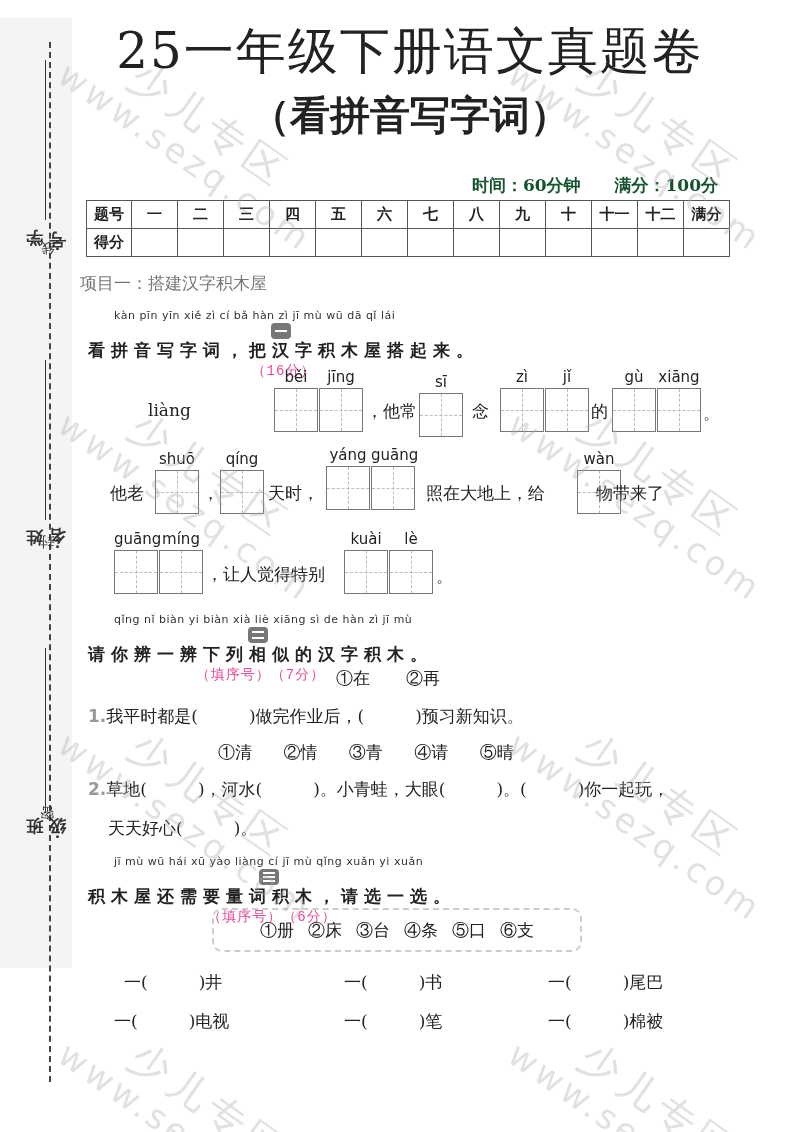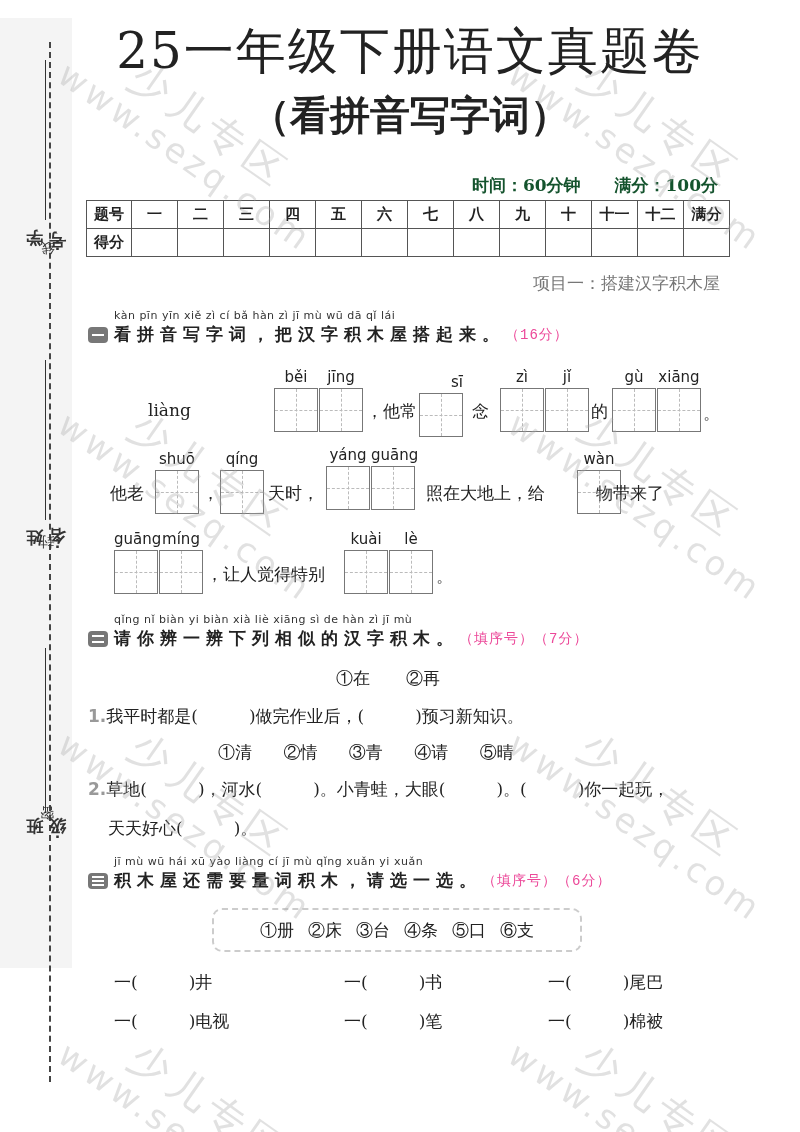--- a/index.html
+++ b/index.html
@@ -30,25 +30,25 @@
 
   .title { position:absolute; left:80px; top:18px; width:660px; text-align:center; font-size:50px; font-weight:normal; letter-spacing:2px; color:#222; }
   .subtitle { position:absolute; left:80px; top:88px; width:660px; text-align:center; font-size:40px; font-weight:bold; color:#222; }
   .meta { position:absolute; right:82px; top:174px; font-size:17px; font-weight:bold; color:#14532d; }
   .meta span { margin-left:28px; }
 
   table.score { position:absolute; left:86px; top:200px; border-collapse:collapse; font-size:15px; }
   table.score td { border:1px solid #555; height:27px; text-align:center; width:44px; padding:0; font-weight:bold; }
   table.score td.head { width:44px; }
 
-  .project-title { position:absolute; left:80px; top:272px; width:640px; text-align:right; font-family:"DejaVu Sans", sans-serif; font-size:17px; color:#777; }
+  .project-title { position:absolute; left:80px; top:272px; width:640px; text-align:left; font-family:"DejaVu Sans", sans-serif; font-size:17px; color:#777; }
 
   .q-head { position:absolute; left:88px; }
   .pinyin-row { font-family:"DejaVu Sans", sans-serif; font-size:11px; color:#333; padding-left:26px; white-space:nowrap; letter-spacing:0.5px; height:14px; }
-  .q-line { display:flex; align-items:center; white-space:nowrap; }
+  .q-line { display:flex; align-items:center; white-space:nowrap;flex-direction:column; }
   .badge { width:20px; height:16px; background:#777; border-radius:4px; position:relative; margin-right:6px; }
   .badge i { position:absolute; left:4px; right:4px; height:2px; background:#fff; }
   .q-text { font-size:17px; font-weight:bold; letter-spacing:6px; font-family:"DejaVu Sans", sans-serif; }
   .q-score { font-size:14px; color:#ec4899; font-family:Liberation Mono, monospace; letter-spacing:1px; }
 
   .line { position:absolute; font-size:17px; white-space:nowrap; }
   .grid-group { position:absolute; }
   .grid-group .py { position:absolute; top:-20px; font-family:"DejaVu Sans", sans-serif; font-size:15px; color:#222; text-align:center; }
   .cell { position:absolute; width:44px; height:44px; border:1px solid #777; box-sizing:border-box; background:
      linear-gradient(#fff,#fff); }
@@ -173,21 +173,21 @@
 
 <div class="line" style="left:148px; top:400px;">liàng</div>
 <div class="grid-group" style="left:274px; top:388px;">
   <span class="py" style="left:0; width:44px;">běi</span>
   <span class="py" style="left:45px; width:44px;">jīng</span>
   <div class="cell" style="left:0;top:0;"></div>
   <div class="cell" style="left:45px;top:0;"></div>
 </div>
 <div class="line" style="left:366px; top:400px;">，他常</div>
 <div class="grid-group" style="left:419px; top:393px;">
-  <span class="py" style="left:0; width:44px;text-align:right;">sī</span>
+  <span class="py" style="left:0; width:44px;">sī</span>
   <div class="cell" style="left:0;top:0;"></div>
 </div>
 <div class="line" style="left:472px; top:400px;">念</div>
 <div class="grid-group" style="left:500px; top:388px;">
   <span class="py" style="left:0; width:44px;">zì</span>
   <span class="py" style="left:45px; width:44px;">jǐ</span>
   <div class="cell" style="left:0;top:0;"></div>
   <div class="cell" style="left:45px;top:0;"></div>
 </div>
 <div class="line" style="left:591px; top:400px;">的</div>
@@ -280,18 +280,18 @@
   </div>
 </div>
 <div class="opt-box">
   <span>①册</span>
   <span>②床</span>
   <span>③台</span>
   <span>④条</span>
   <span>⑤口</span>
   <span>⑥支</span>
 </div>
-<div class="mw" style="left:114px; top:971px;">一(　　　)井</div>
+<div class="mw" style="left:124px; top:971px;">一(　　　)井</div>
 <div class="mw" style="left:344px; top:971px;">一(　　　)书</div>
 <div class="mw" style="left:548px; top:971px;">一(　　　)尾巴</div>
 <div class="mw" style="left:114px; top:1010px;">一(　　　)电视</div>
 <div class="mw" style="left:344px; top:1010px;">一(　　　)笔</div>
 <div class="mw" style="left:548px; top:1010px;">一(　　　)棉被</div>
 
 </body></html>

